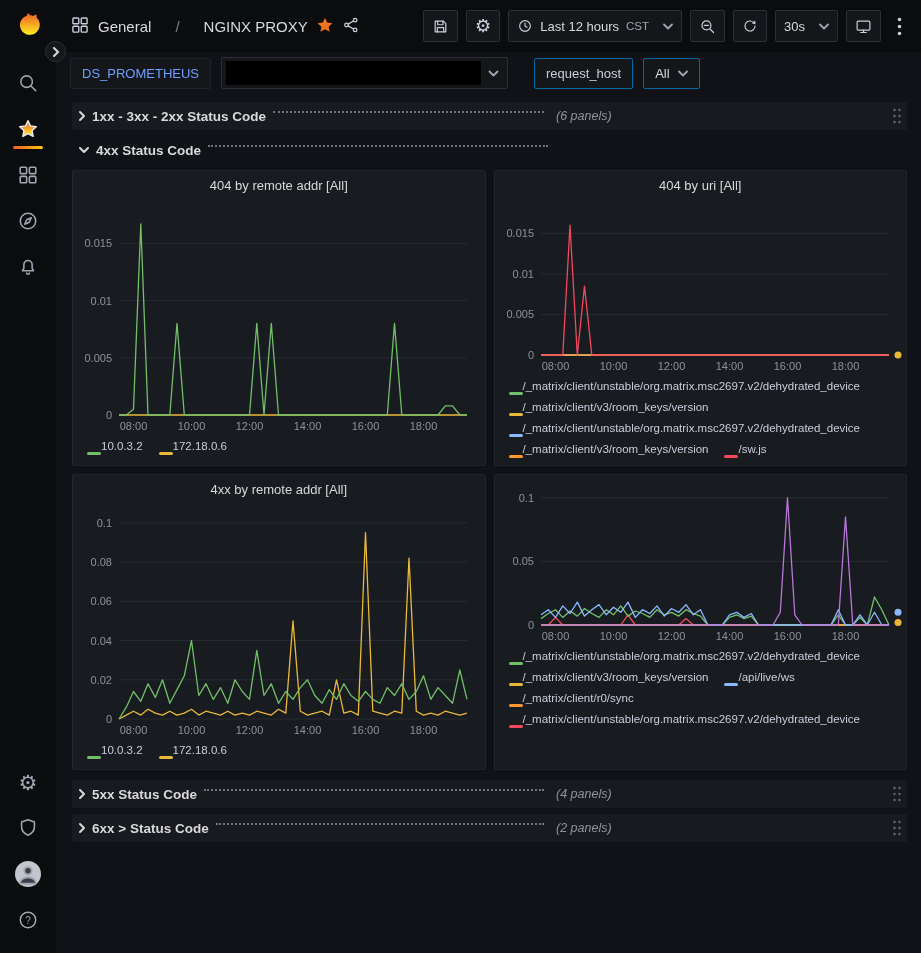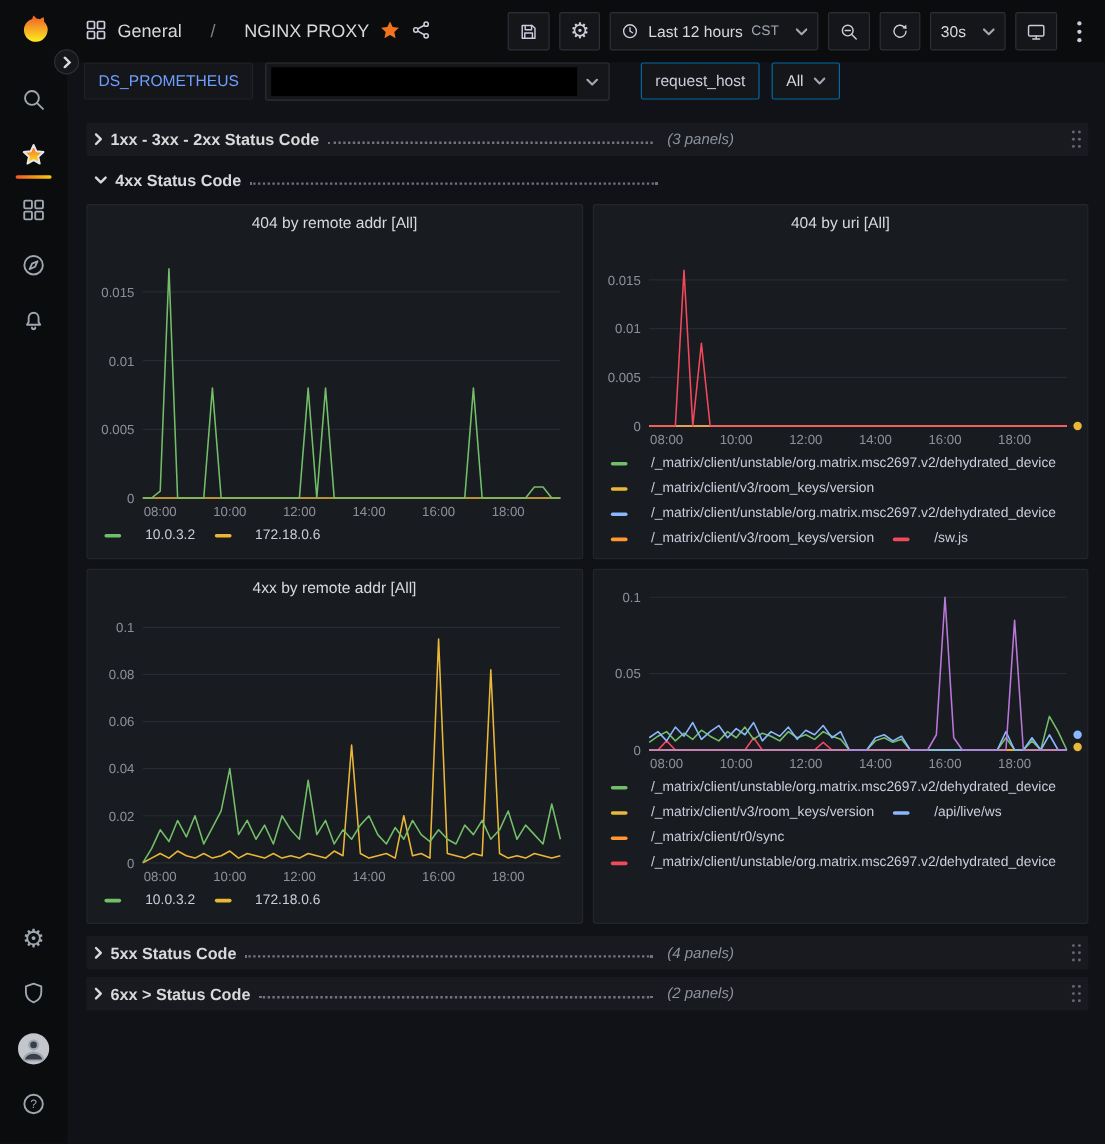--- a/index.html
+++ b/index.html
@@ -28,53 +28,53 @@
   .crumb .sep{color:#7b8087;font-size:15px}
   .crumb .ttl{color:#d8d9da;font-size:15px;font-weight:500}
   .icon-sm svg{stroke:#ccccdc;fill:none;stroke-width:1.7;stroke-linecap:round;stroke-linejoin:round}
   .tb-right{margin-left:auto;display:flex;align-items:center;gap:8px}
   .tb-btn{height:32px;min-width:32px;padding:0 8px;border:1px solid #2c3036;border-radius:2px;background:#141619;display:flex;align-items:center;justify-content:center;gap:7px;color:#d8d9da;font-size:13px;cursor:pointer;white-space:nowrap}
   .tb-btn .tz{color:#9fa7b3;font-size:11.5px}
   .tb-btn svg{stroke:#ccccdc;fill:none;stroke-width:1.7;stroke-linecap:round;stroke-linejoin:round}
   .kebab{border:none;background:none;min-width:20px;padding:0 4px}
 
   
-  .subbar{height:42px;display:flex;align-items:flex-start;padding:0 14px;gap:10px;flex-shrink:0;background:#111217}
+  .subbar{height:42px;display:flex;align-items:center;padding:0 14px;gap:10px;flex-shrink:0;background:#111217}
   .ds-label{padding:7px 11px;background:#15161a;border:1px solid #202227;border-radius:2px;color:#6E9FFF;font-weight:500;cursor:pointer}
   .host-select{width:287px;height:32px;background:#141619;border:1px solid #2c3036;border-radius:2px;display:flex;align-items:center;padding:3px 8px 3px 4px;cursor:pointer}
   .redacted{flex:1;height:24px;background:#000}
   .chev{margin-left:7px;display:flex}
   .chev svg{stroke:#9fa7b3;fill:none;stroke-width:1.8;stroke-linecap:round;stroke-linejoin:round}
   .var-box{padding:7px 11px;background:#15161a;border:1px solid #0369a1;border-radius:2px;color:#ccccdc;cursor:pointer;display:flex;align-items:center;gap:6px}
   .var-box.first{margin-left:16px}
   .var-box .val{color:#d8d9da}
 
   
   .content{flex:1;padding:4px 14px 0 16px;overflow:hidden}
   .row-head{height:28px;display:flex;align-items:center;position:relative;margin:4px 0 6px;border-radius:2px;padding:0 6px;cursor:pointer}
   .row-head.collapsed{background:rgba(204,204,220,0.045)}
   .row-chev{display:flex;margin-right:6px}
   .row-chev svg{stroke:#d8d9da;fill:none;stroke-width:2;stroke-linecap:round;stroke-linejoin:round}
-  .row-title-wrap{display:flex;align-items:flex-end;width:452px;min-width:0}
+  .row-title-wrap{display:flex;align-items:center;width:452px;min-width:0}
   .row-title{font-weight:700;font-size:13.5px;color:#d8d9da;white-space:nowrap;margin-right:7px}
   .leader{flex:1;border-bottom:2px dotted rgba(204,204,220,0.5);transform:translateY(-4px)}
   .panel-count{font-style:italic;color:#8d939e;font-size:12.5px;margin-left:12px}
   .drag-handle{position:absolute;right:5px;top:5px;cursor:grab;opacity:.55}
 
   
   .panel-grid{display:grid;grid-template-columns:1fr 1fr;gap:8px;margin:2px 0 10px}
   .panel{background:#181b1f;border:1px solid #23252b;border-radius:2px;height:296px;display:flex;flex-direction:column;overflow:hidden}
   .panel-title{height:28px;display:flex;align-items:center;justify-content:center;font-size:13px;font-weight:500;color:#d8d9da;cursor:pointer;flex-shrink:0}
   .chart{flex-shrink:0;cursor:crosshair}
   .chart svg text{fill:rgba(204,204,220,0.65);font-size:11px;font-family:"Liberation Sans",sans-serif}
   .chart-h-tall{height:236px}
   .chart-h-med{height:176px}
   .chart-h-short{height:170px}
   .legend{flex:1;overflow:hidden;padding:2px 10px 4px 14px;display:flex;flex-wrap:wrap;column-gap:16px;row-gap:3px;align-content:flex-start;font-size:11.5px;line-height:18px}
-  .legend-item{display:flex;align-items:center;gap:20px;white-space:nowrap;cursor:pointer;color:#ccccdc}
+  .legend-item{display:flex;align-items:flex-end;gap:0;white-space:nowrap;cursor:pointer;color:#ccccdc}
   .swatch{width:14px;height:3px;border-radius:2px;flex-shrink:0}
 </style>
 </head>
 <body>
 
 <div class="app">
 
   <aside class="sidebar">
     <div class="side-logo">
       <svg width="30" height="30" viewBox="0 0 28 28">
@@ -271,21 +271,21 @@
       <div class="row-head collapsed">
         <span class="row-chev">
           <svg width="8" height="12" viewBox="0 0 8 12">
               <polyline points="2,2 6,6 2,10"></polyline>
             </svg>
         </span>
         <span class="row-title-wrap">
           <span class="row-title">1xx - 3xx - 2xx Status Code</span>
           <span class="leader"></span>
         </span>
-        <span class="panel-count">(3 panels)</span>
+        <span class="panel-count">(6 panels)</span>
         <span class="drag-handle">
           <svg width="10" height="18" viewBox="0 0 10 18">
               <g fill="#9fa7b3">
                 <circle cx="2.5" cy="3" r="1.2"></circle>
                 <circle cx="7.5" cy="3" r="1.2"></circle>
                 <circle cx="2.5" cy="9" r="1.2"></circle>
                 <circle cx="7.5" cy="9" r="1.2"></circle>
                 <circle cx="2.5" cy="15" r="1.2"></circle>
                 <circle cx="7.5" cy="15" r="1.2"></circle>
               </g>

